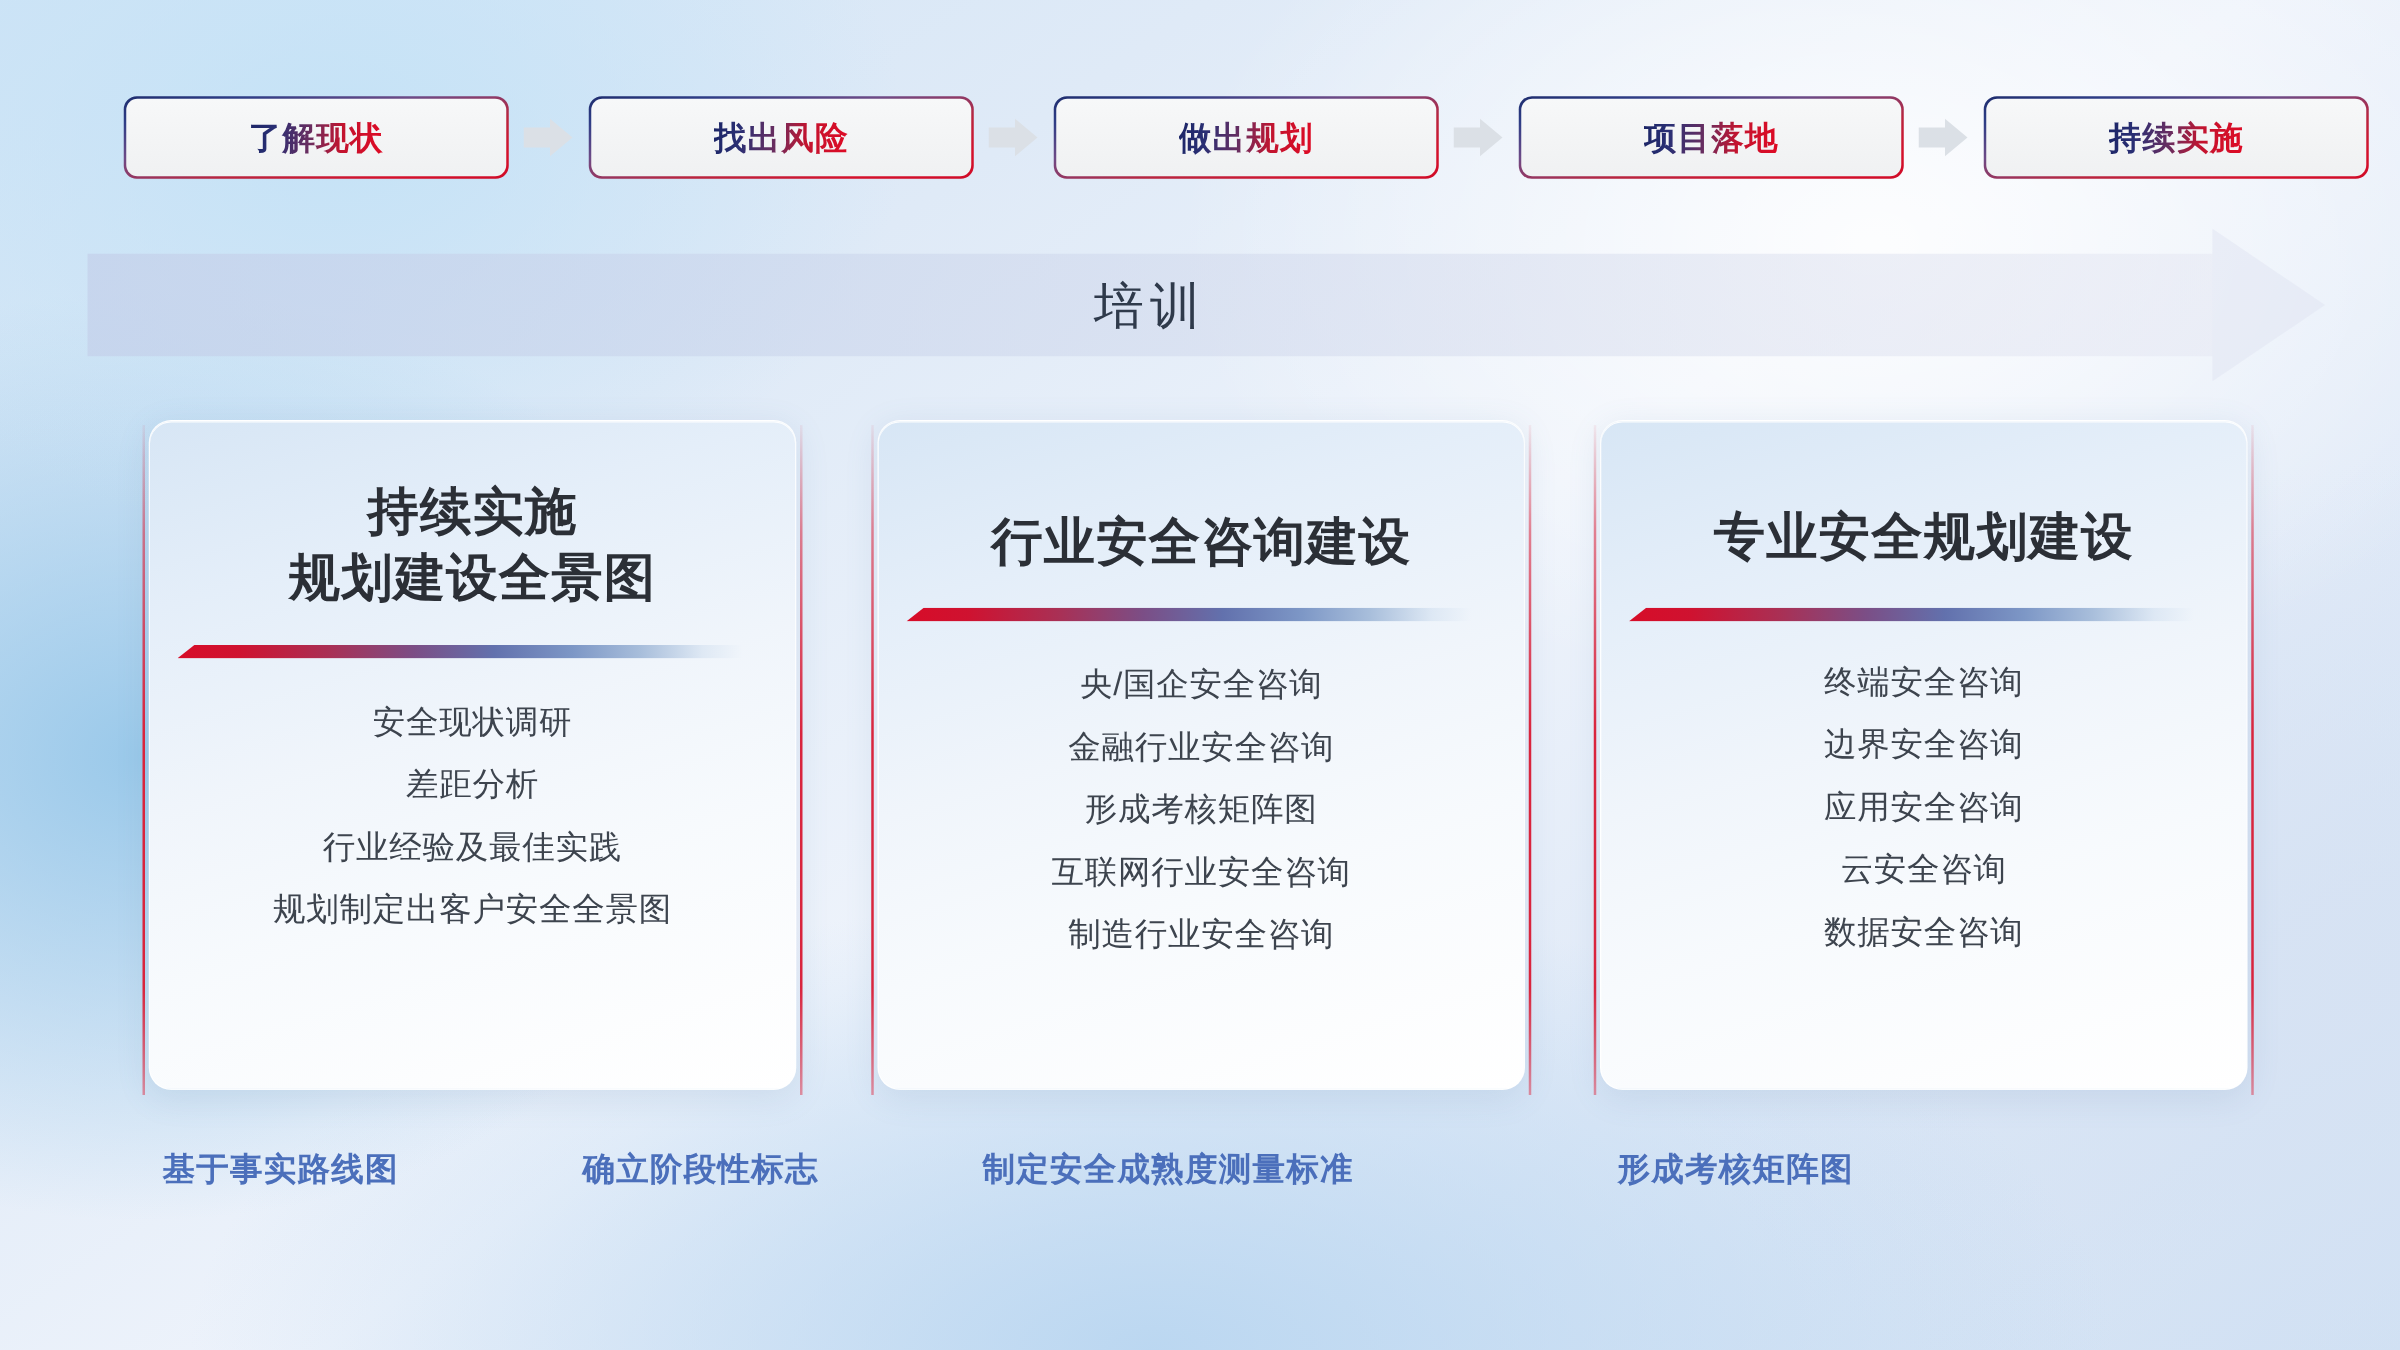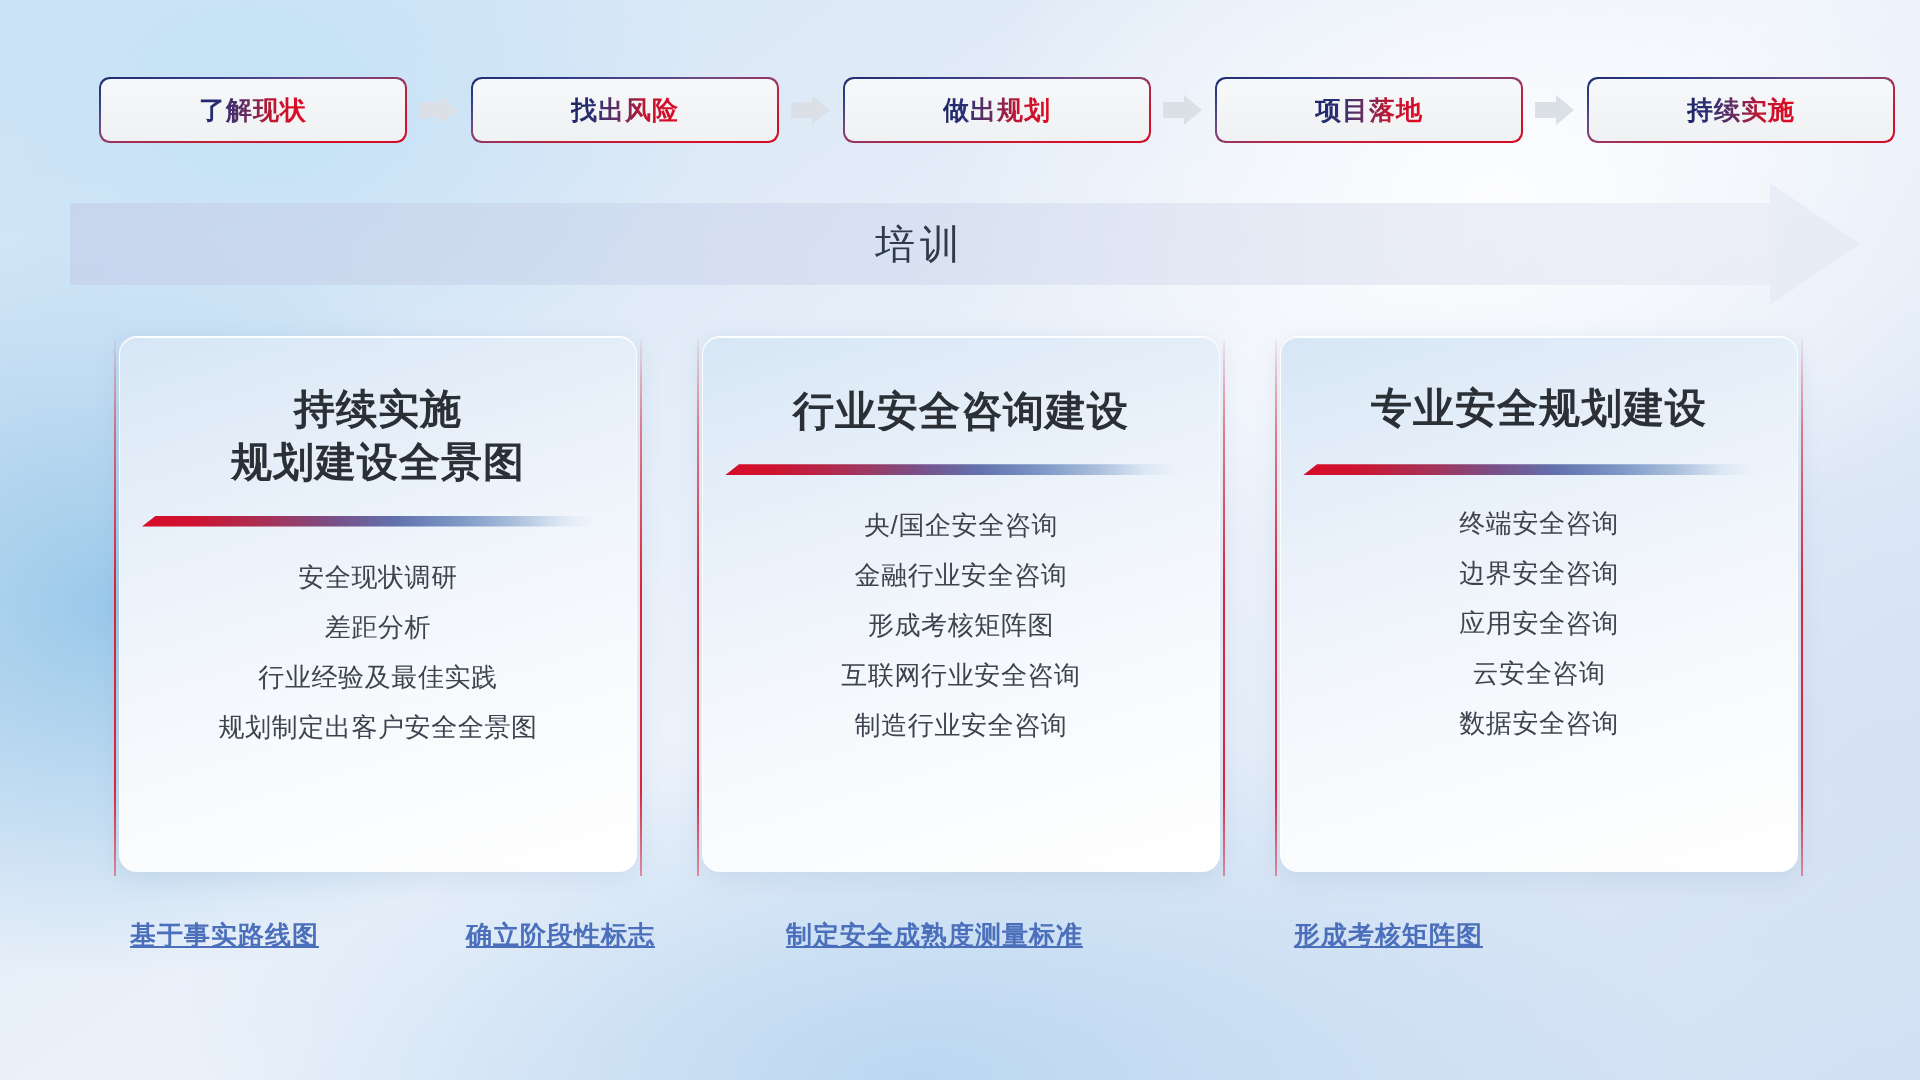--- a/index.html
+++ b/index.html
@@ -193,21 +193,21 @@
   .card-title {
     margin: 0;
     padding: 0 26px;
     color: #2b2f36;
     font-size: 41px;
     font-weight: 700;
     line-height: 1.30;
     text-align: center;
     letter-spacing: 1px;
   }
-  .card-title.one-line { padding-top: 48px; }
+  .card-title.one-line { padding-top: 70px; }
   .card-title.two-line { padding-top: 46px; }
 
   .divider-wrap {
     position: relative;
     height: 14px;
     margin: 26px 0 0 0;
   }
   .divider {
     position: absolute;
     left: 22px;
@@ -236,21 +236,20 @@
   .card-list li:last-child { margin-bottom: 0; }
 
   
   .caption {
     position: absolute;
     font-size: 26px;
     font-weight: 700;
     color: #4b6fbb;
     letter-spacing: 1px;
     white-space: nowrap;
-    text-decoration: underline;
   }
   #caption-0 { left: 130px;  top: 918px; }
   #caption-1 { left: 466px;  top: 918px; }
   #caption-2 { left: 786px;  top: 918px; }
   #caption-3 { left: 1294px; top: 918px; }
 </style>
 </head>
 <body>
 
 <div id="stage">

